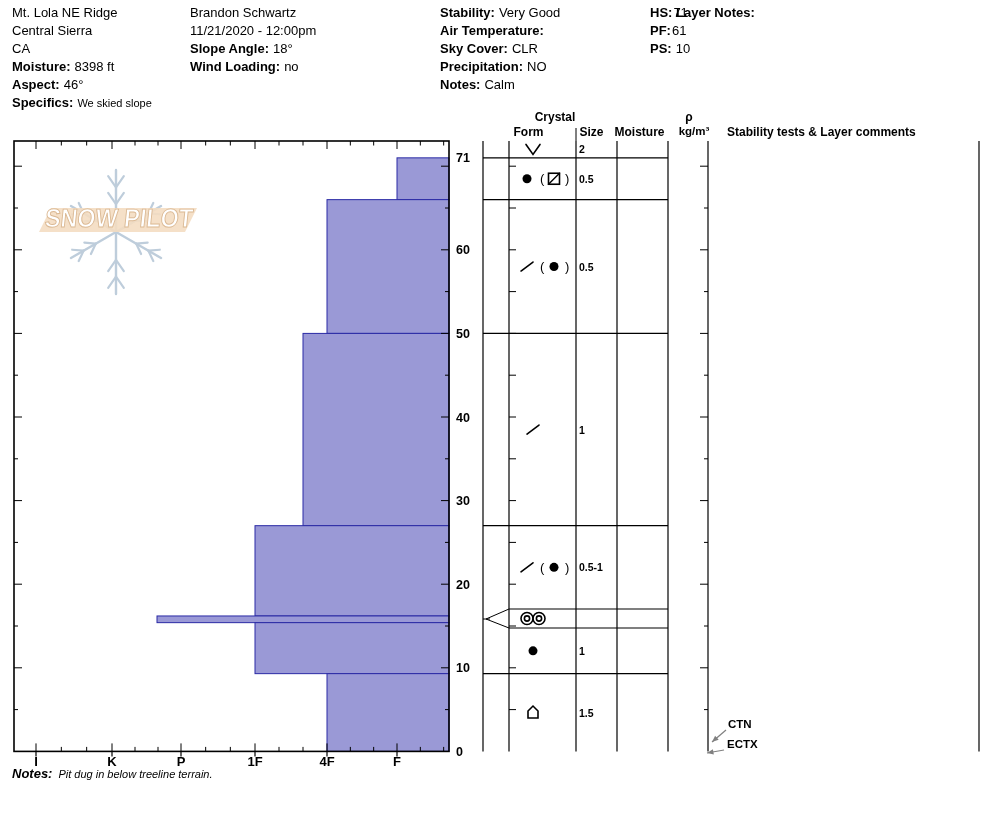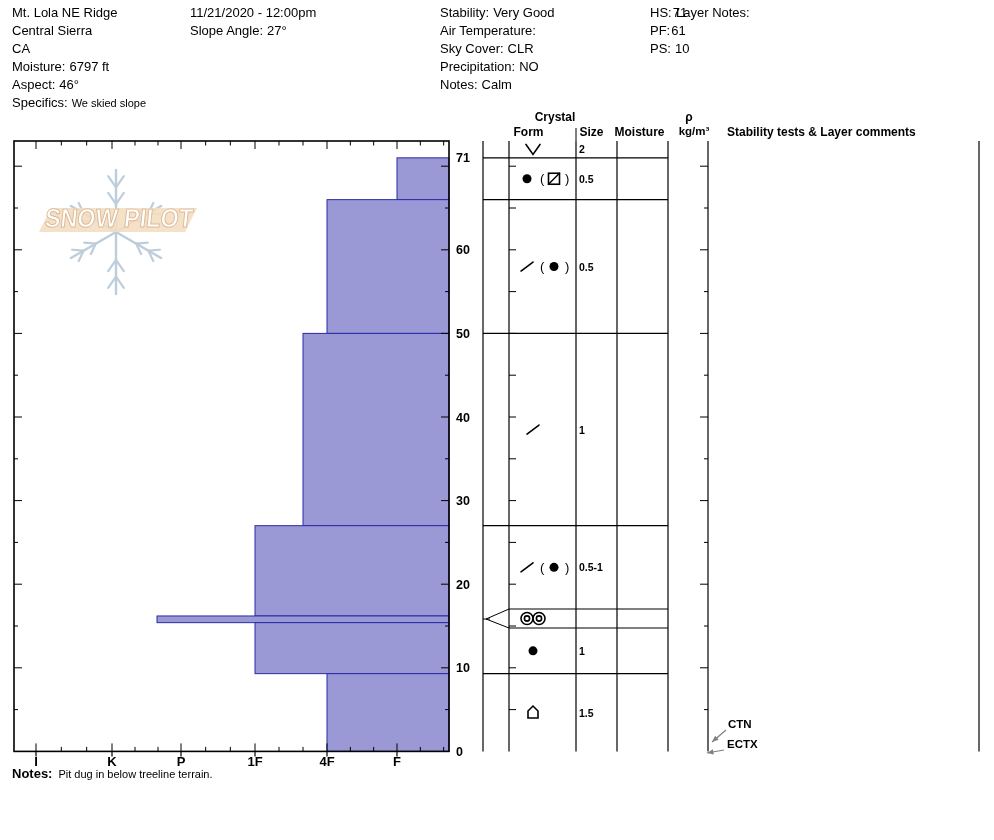--- a/index.html
+++ b/index.html
@@ -1,43 +1,45 @@
 <!DOCTYPE html>
 <html><head>
 <meta charset="utf-8">
 <style>
   html,body{margin:0;padding:0;background:#fff;}
   .page{position:relative;width:994px;height:812px;background:#fff;overflow:hidden;
         font-family:"Liberation Sans",sans-serif;color:#000;}
   .hcol{position:absolute;top:4px;font-size:13px;line-height:18px;white-space:nowrap;}
-  .hcol b{font-weight:normal;}
+  .hcol b{font-weight:bold;}
   .v{margin-left:4px;}
   .v0{margin-left:1px;}
   .small{font-size:11px;margin-top:16px;}
   #chart{position:absolute;left:0;top:0;width:994px;height:840px;}
-  .notesline{position:absolute;left:12px;top:766px;font-size:13px;white-space:nowrap;}
+  .notesline{position:absolute;left:12px;top:766px;font-size:13px;white-space:nowrap;font-style:italic;}
   .notesline .small{margin-left:6px;}
 </style>
 </head>
 <body>
 
 <div class="page">
 
   <div class="hcol" style="left:12px">
     <div>Mt. Lola NE Ridge</div>
     <div>Central Sierra</div>
     <div>CA</div>
-    <div><b>Moisture:</b><span class="v">6797 ft</span></div>
+    <div><b>Moisture:</b><span class="v">8398 ft</span></div>
     <div><b>Aspect:</b><span class="v">46°</span></div>
     <div><b>Specifics:</b><span class="v small">We skied slope</span></div>
   </div>
 
   <div class="hcol" style="left:190px">
+    <div>Brandon Schwartz</div>
     <div>11/21/2020 - 12:00pm</div>
-    <div><b>Slope Angle:</b><span class="v">27°</span></div>
+    <div><b>Slope Angle:</b><span class="v">18°</span></div>
+    <div><b>Wind Loading:</b><span class="v">no</span></div>
   </div>
 
   <div class="hcol" style="left:440px">
     <div><b>Stability:</b><span class="v">Very Good</span></div>
     <div><b>Air Temperature:</b><span class="v"></span></div>
     <div><b>Sky Cover:</b><span class="v">CLR</span></div>
     <div><b>Precipitation:</b><span class="v">NO</span></div>
     <div><b>Notes:</b><span class="v">Calm</span></div>
   </div>
 

